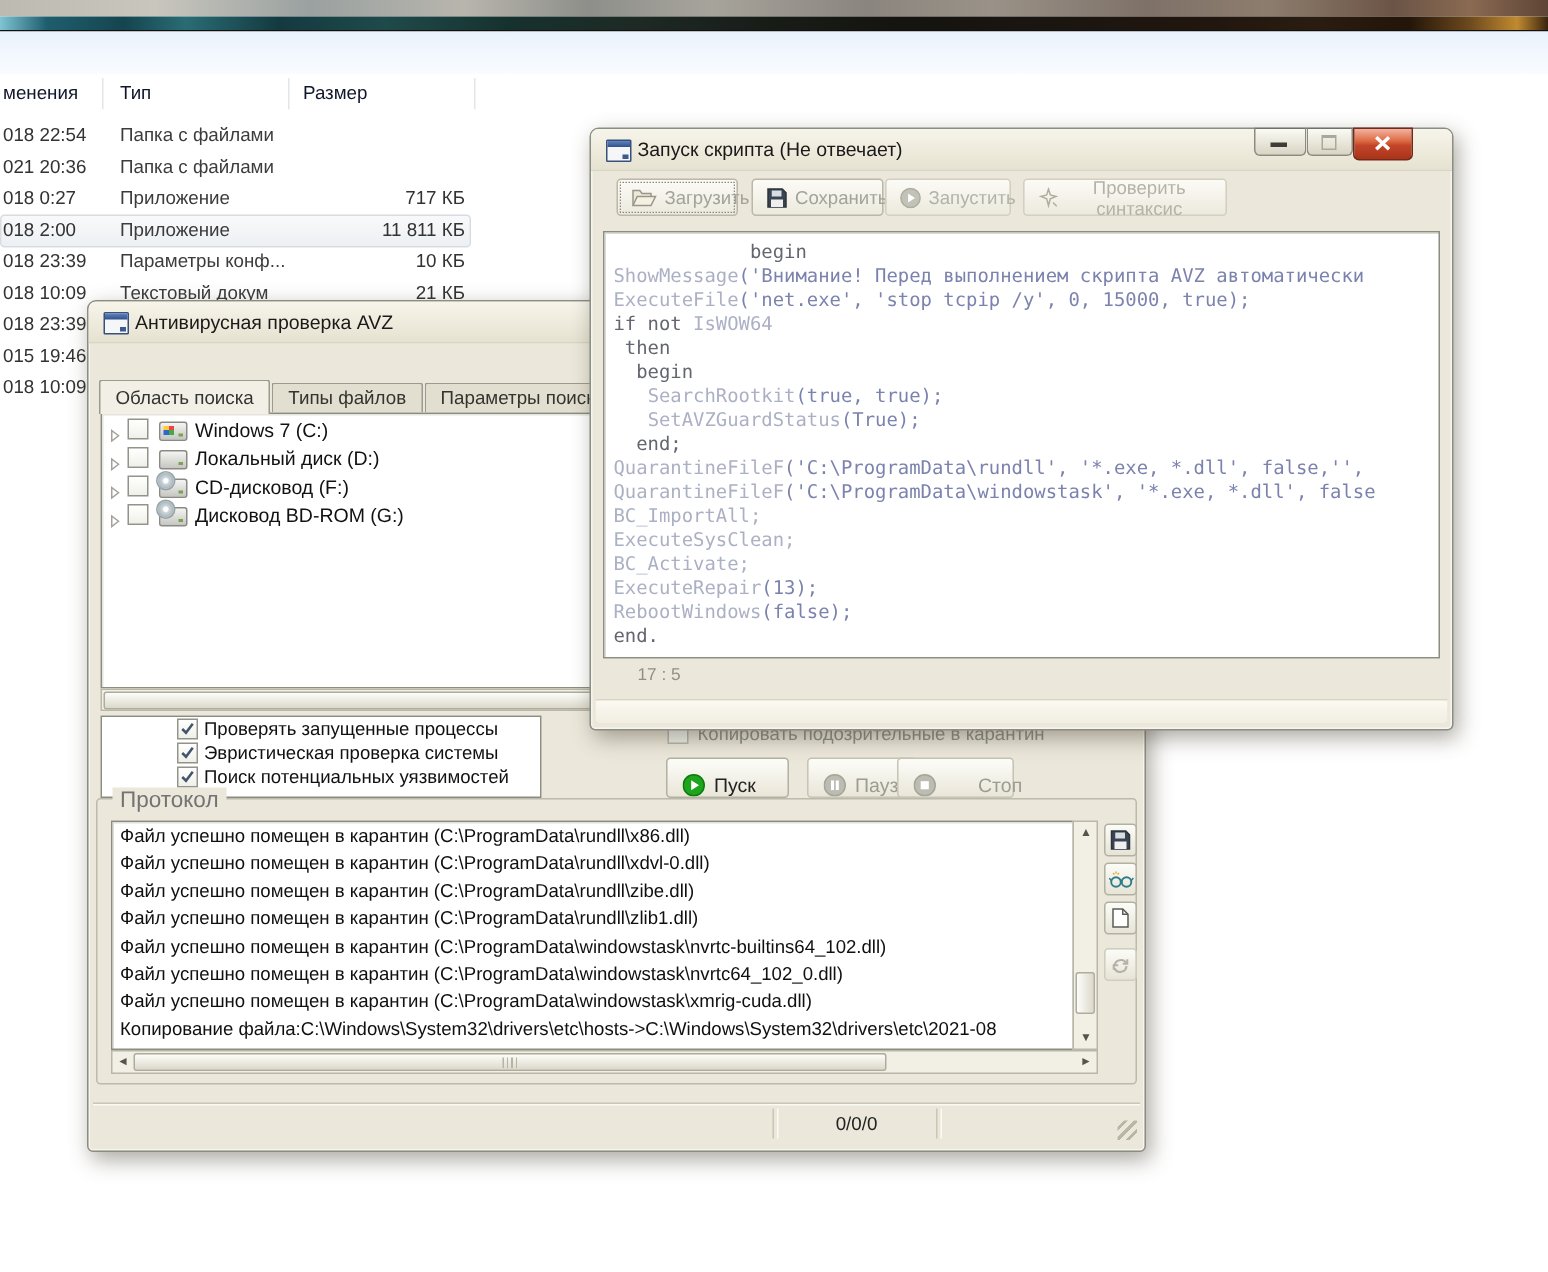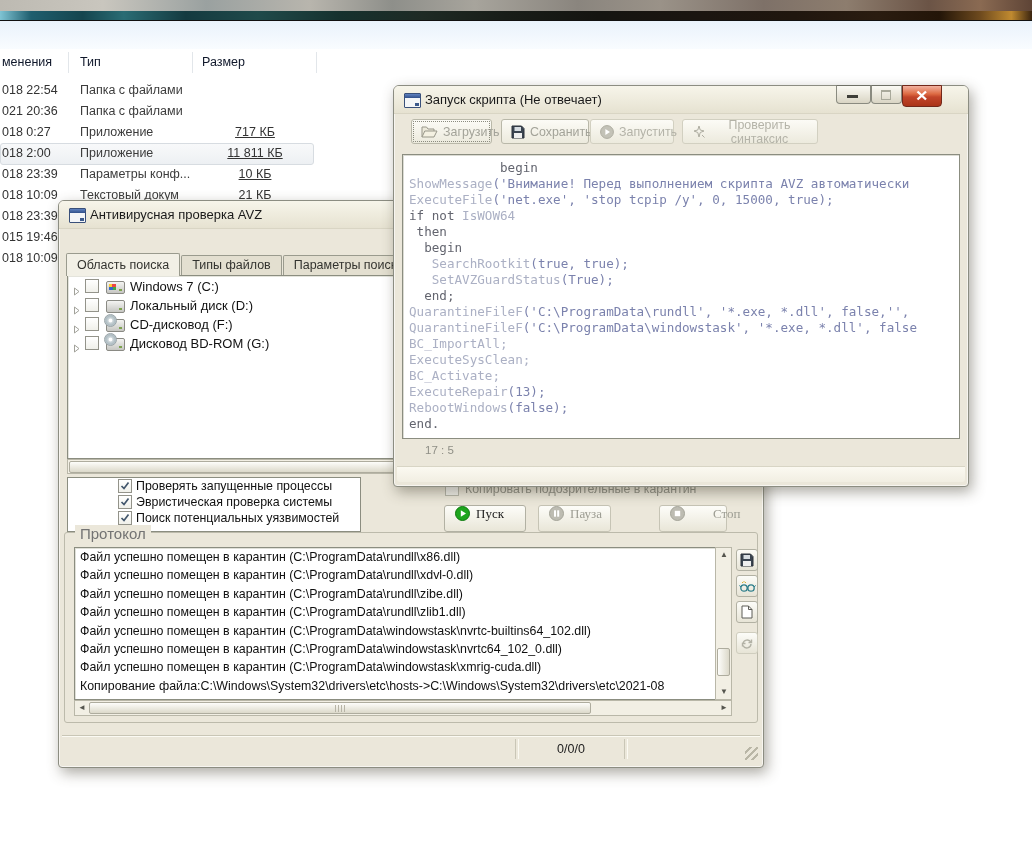--- a/index.html
+++ b/index.html
@@ -17,21 +17,21 @@
   .exp-toolbar{left:0;top:21px;width:1032px;height:28px;
     background:linear-gradient(#e9f2fb,#f9fcff);border-bottom:1px solid #eef2f6;}
   .exp-header{left:0;top:49px;width:1032px;height:27px;background:#fff;}
   .exp-header span{position:absolute;top:6px;font-size:12.5px;color:#0f172a;}
   .h-mod{left:2px;} .h-type{left:80px;} .h-size{left:202px;}
   .h-sep{position:absolute;top:3px;width:1px;height:21px;background:#e2e6ea;}
   .exp-rows{left:0;top:80px;width:1032px;}
   .exp-row{position:relative;height:21px;font-size:12.5px;color:#333;}
   .exp-row .c-date{position:absolute;left:2px;top:3px;white-space:pre;}
   .exp-row .c-type{position:absolute;left:80px;top:3px;color:#3c3c3c;}
-  .exp-row .c-size{position:absolute;left:200px;width:110px;top:3px;text-align:center;text-decoration:underline;}
+  .exp-row .c-size{position:absolute;left:200px;width:110px;top:3px;text-align:right;}
   .exp-row.hl::before{content:"";position:absolute;left:0;top:0;width:312px;height:20px;
     border:1px solid #d7dce1;border-radius:3px;background:linear-gradient(#f8f9fa,#edf0f3);}
   .exp-row span{position:absolute;z-index:1;}
 
   
   .win{border:1px solid #8c8d82;background:#ebe7da;
        box-shadow:inset 0 0 0 1px rgba(255,255,255,.6), 3px 5px 14px rgba(70,66,50,.45);}
   .win.round{border-radius:6px 6px 4px 4px;}
   .titlebar{position:absolute;left:0;top:0;right:0;height:27px;
     background:linear-gradient(#f7f5ea,#e6e2d1);border-radius:5px 5px 0 0;
@@ -107,22 +107,22 @@
   .tree-hscroll{left:8px;top:258px;width:648px;height:13px;position:absolute;}
   .opt-panel{position:absolute;left:8px;top:276px;width:292px;height:53px;background:#fff;
     border:1px solid #8b8d80;}
   .opt-row{position:relative;height:16px;margin-left:47px;}
   .opt-row .cb{position:absolute;left:3px;top:1px;}
   .opt-row span.lbl{position:absolute;left:21px;top:1px;font-size:12.4px;color:#111;}
   .quar-row{position:absolute;left:386px;top:280px;height:16px;width:310px;}
   .quar-row .cb{position:absolute;left:0;top:1px;}
   .quar-row span.lbl{position:absolute;left:20px;top:1px;font-size:12.4px;color:#8e8e84;}
   .av-btn{position:absolute;top:304px;height:27px;border:1px solid #b2b1a3;border-radius:3px;
-    background:linear-gradient(#fdfdf9,#e9e6d8);display:flex;align-items:flex-start;gap:6px;
-    padding:0 10px;box-sizing:border-box;font-size:13px;color:#222;font-family:Liberation Serif, serif;}
+    background:linear-gradient(#fdfdf9,#e9e6d8);display:flex;align-items:flex-end;gap:6px;
+    padding:0 10px;box-sizing:border-box;font-size:13px;color:#222;}
   .av-btn.dis{color:#9c9c92;border-color:#c6c4b5;}
   .proto-group{position:absolute;left:5px;top:331px;width:692px;height:189px;
     border:1px solid #bcbaab;border-radius:3px;}
   .proto-label{position:absolute;left:10px;top:-8px;background:#ebe7da;padding:0 5px;
     font-size:15px;color:#737373;}
   .log-box{position:absolute;left:9px;top:14px;width:640px;height:151px;background:#fff;
     border:1px solid #8b8d80;box-shadow:inset 1px 1px 0 #e0e0d8;overflow:hidden;}
   .log-line{white-space:pre;font-size:12.4px;line-height:18.4px;color:#101010;padding-left:5px;}
   .log-vscroll{position:absolute;left:650px;top:14px;width:15px;height:151px;}
   .vs-thumb{position:absolute;left:1px;width:11px;height:26px;border:1px solid #aeac9e;border-radius:2px;
@@ -302,21 +302,21 @@
   <button class="av-btn dis" style="left:479px;width:73px;">
     <span class="gb-icon">
       <svg width="15" height="15">
           <circle cx="7.5" cy="7.5" r="7" fill="#bdbcb2" stroke="#a5a499"></circle>
           <rect x="5" y="4.3" width="2" height="6.4" fill="#fff"></rect>
           <rect x="8.2" y="4.3" width="2" height="6.4" fill="#fff"></rect>
         </svg>
     </span>
     <span>Пауза</span>
   </button>
-  <button class="av-btn dis" style="left:600px;width:68px;gap:28px;">
+  <button class="av-btn dis" style="left:539px;width:78px;gap:28px;">
     <span class="gb-icon">
       <svg width="15" height="15">
           <circle cx="7.5" cy="7.5" r="7" fill="#bdbcb2" stroke="#a5a499"></circle>
           <rect x="4.8" y="4.8" width="5.4" height="5.4" fill="#fff"></rect>
         </svg>
     </span>
     <span>Стоп</span>
   </button>
 
   <div class="proto-group">

